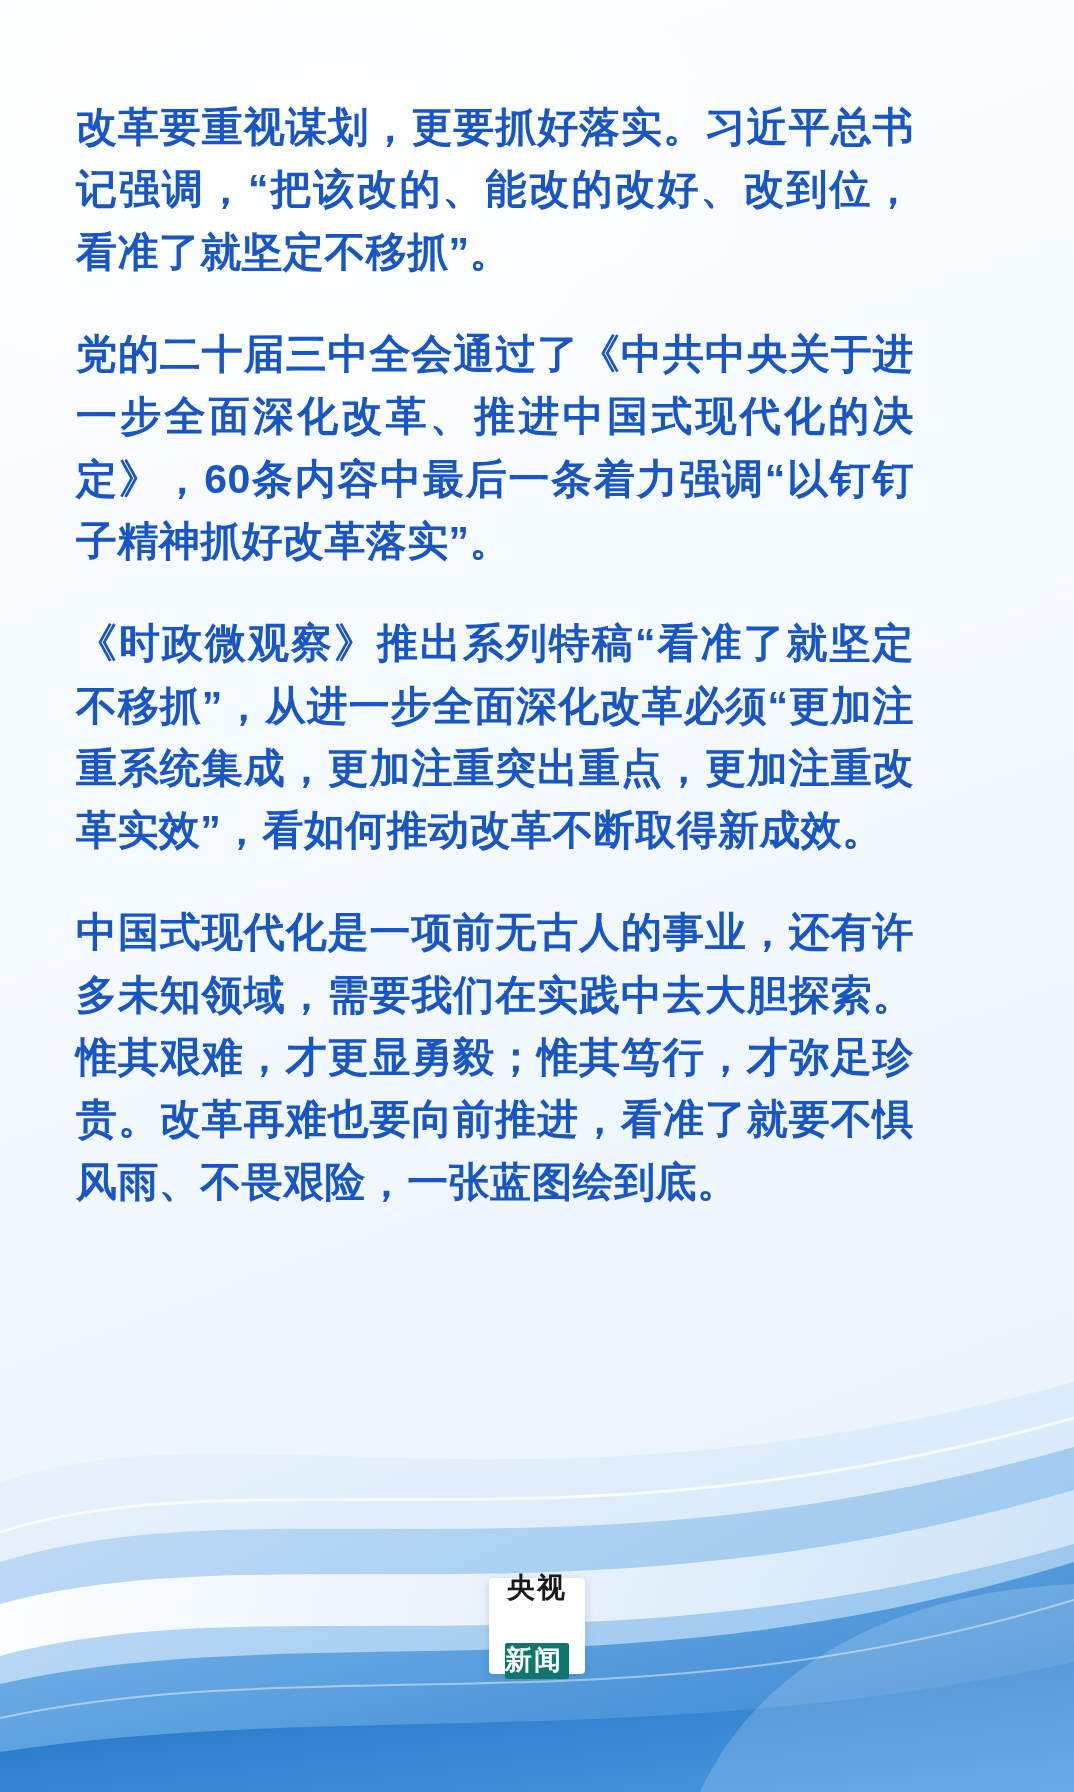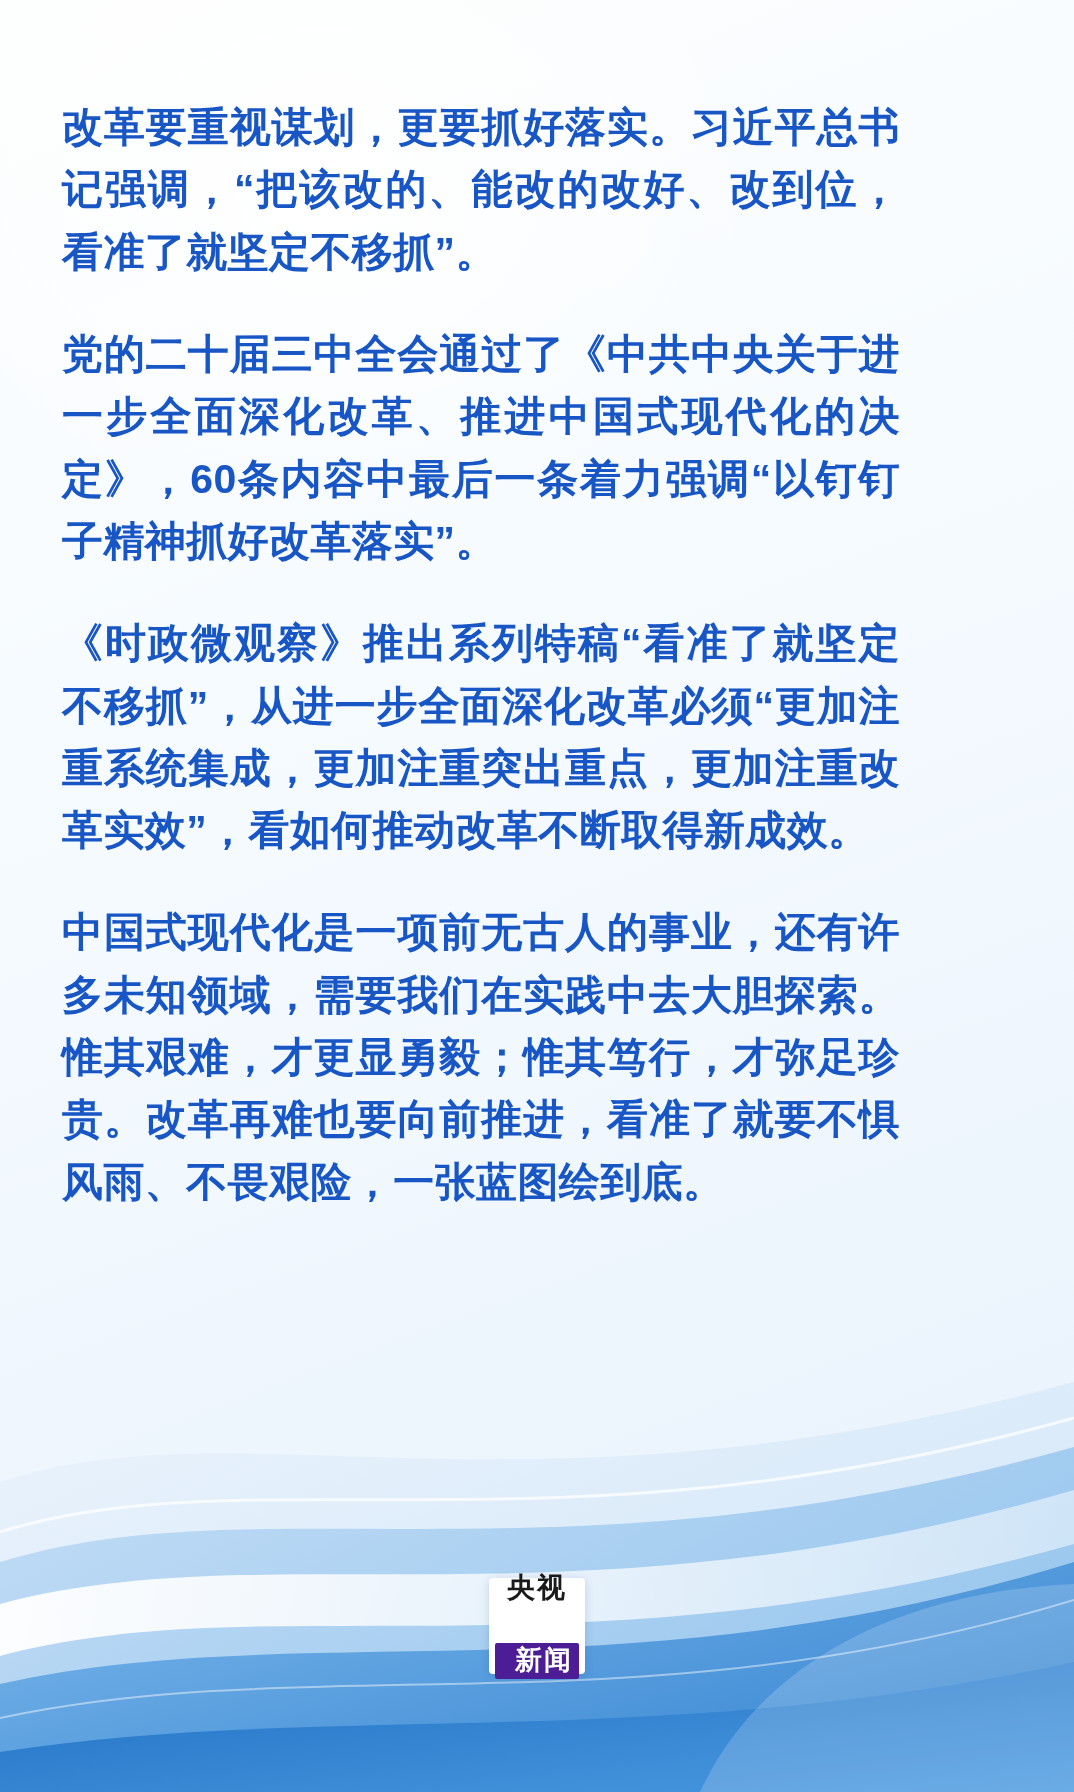--- a/index.html
+++ b/index.html
@@ -28,21 +28,21 @@
     left: -120px;
     top: -160px;
     width: 900px;
     height: 700px;
     background: radial-gradient(ellipse at center, rgba(255,255,255,0.95) 0%, rgba(255,255,255,0.0) 70%);
     pointer-events: none;
   }
 
   .content {
     position: absolute;
-    left: 62px;
+    left: 76px;
     top: 96px;
     width: 838px;
   }
 
   .para {
     color: #1756c4;
     font-size: 41px;
     line-height: 1.52;
     letter-spacing: 0.4px;
     font-weight: 700;
@@ -84,27 +84,27 @@
   }
   .logo-line1 {
     color: #1a1a1a;
     font-size: 28px;
     font-weight: 700;
     line-height: 1.1;
     letter-spacing: 2px;
   }
   .logo-line2 {
     margin-top: 4px;
-    background: #4c1d95;
+    background: #0f766e;
     color: #ffffff;
     font-size: 27px;
     font-weight: 700;
     line-height: 1.15;
     letter-spacing: 2px;
-    padding: 2px 6px 3px 20px;
+    padding: 2px 6px 3px 0;
     border-radius: 2px;
   }
 </style>
 </head>
 <body>
 
 <div class="page">
 
   <div class="wash-top"></div>
 

